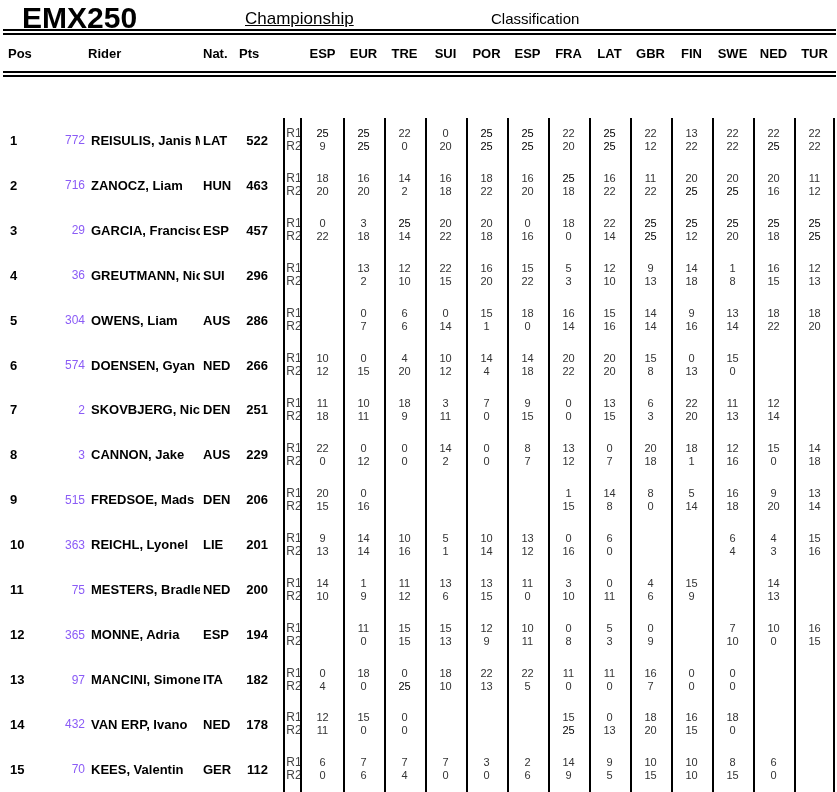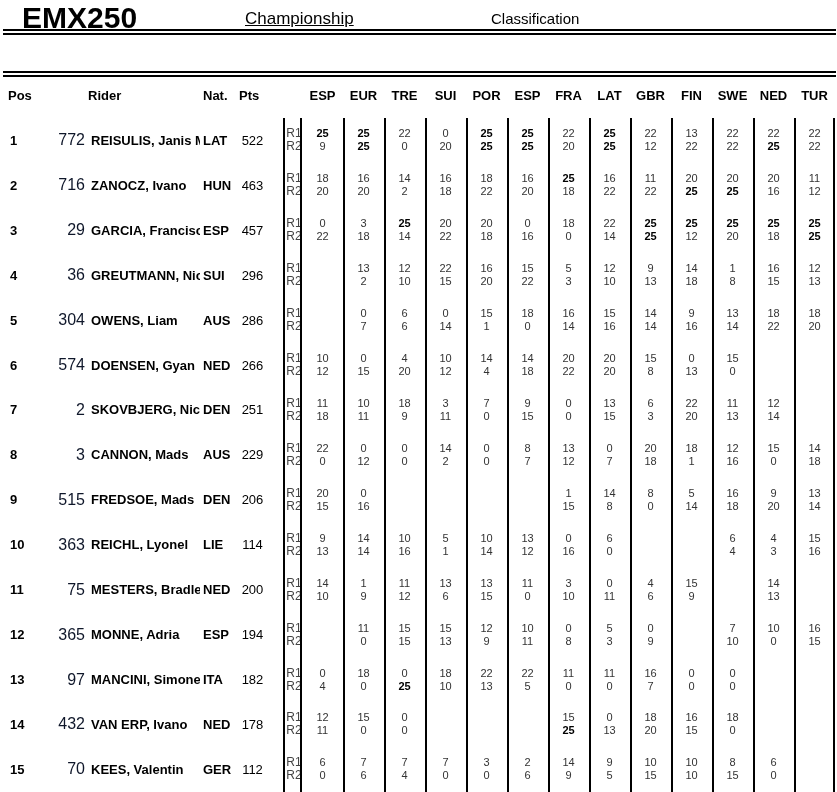--- a/index.html
+++ b/index.html
@@ -9,39 +9,39 @@
   .series-title{position:absolute;left:22px;top:1px;font-size:30px;font-weight:bold;letter-spacing:0;}
   .champ-title{position:absolute;left:245px;top:9px;font-size:17px;font-weight:normal;text-decoration:underline;}
   .class-title{position:absolute;left:491px;top:10px;font-size:15px;font-weight:normal;}
 
   .dbl-rule{position:absolute;left:3px;right:1px;height:2px;border-top:2px solid #000;border-bottom:2px solid #000;}
   .rule-top{top:29px;}
   .rule-head{top:71px;}
 
   .grid{display:grid;grid-template-columns:48px 37px 115px 37px 35px 13px 17px repeat(13,41px);}
 
-  .header-grid{position:absolute;left:0;top:46px;width:703px;font-size:13px;font-weight:bold;margin-top:42px;}
+  .header-grid{position:absolute;left:0;top:46px;width:703px;font-size:13px;font-weight:bold;}
   .hcell{white-space:nowrap;}
   .hcell.pos{padding-left:8px;}
   .hcell.rider{padding-left:3px;}
   .hcell.nat{padding-left:3px;}
   .hcell.pts{padding-left:2px;}
   .hcell.race{text-align:center;}
 
   .body{position:absolute;left:0;top:118px;width:837px;height:674px;}
   .row{height:44.93px;align-items:center;}
   .c{white-space:nowrap;}
   .c.pos{padding-left:10px;font-size:13px;font-weight:bold;}
-  .c.num{text-align:right;font-size:16px;color:#0f172a;}
+  .c.num{text-align:right;font-size:12px;color:#8b5cf6;}
   .c.name{padding-left:6px;font-size:13px;font-weight:bold;overflow:hidden;}
   .c.nat{padding-left:3px;font-size:13px;font-weight:bold;}
-  .c.pts{text-align:center;padding-right:4px;font-size:13px;font-weight:normal;}
+  .c.pts{text-align:right;padding-right:4px;font-size:13px;font-weight:bold;}
   .c.lbl{font-size:12px;line-height:13px;color:#444;padding-left:1px;text-align:center;}
   .c.race{text-align:center;font-size:11px;line-height:13px;color:#333;}
-  .c.race .win{font-weight:bold;color:#000;}
+  .c.race .win{font-weight:normal;color:#000;}
 
   .vline{position:absolute;top:0;width:2px;height:674px;background:#000;}
 </style>
 </head>
 <body>
 
 <div class="sheet">
   <div class="series-title">EMX250</div>
   <div class="champ-title">Championship</div>
   <div class="class-title">Classification</div>
@@ -151,21 +151,21 @@
           <div class="win">25</div>
         </div>
         <div class="c race">
           <div>22</div>
           <div>22</div>
         </div>
       </div>
       <div class="row grid">
     <div class="c pos">2</div>
     <div class="c num">716</div>
-    <div class="c name">ZANOCZ, Ivano</div>
+    <div class="c name">ZANOCZ, Liam</div>
     <div class="c nat">HUN</div>
     <div class="c pts">463</div>
     <div class="c"></div>
     <div class="c lbl">
       <div>R1</div>
       <div>R2</div>
     </div>
   <div class="c race">
           <div>18</div>
           <div>20</div>
@@ -535,21 +535,21 @@
           <div>14</div>
         </div>
         <div class="c race">
           <div>&nbsp;</div>
           <div>&nbsp;</div>
         </div>
       </div>
       <div class="row grid">
     <div class="c pos">8</div>
     <div class="c num">3</div>
-    <div class="c name">CANNON, Mads</div>
+    <div class="c name">CANNON, Jake</div>
     <div class="c nat">AUS</div>
     <div class="c pts">229</div>
     <div class="c"></div>
     <div class="c lbl">
       <div>R1</div>
       <div>R2</div>
     </div>
   <div class="c race">
           <div>22</div>
           <div>0</div>
@@ -665,21 +665,21 @@
         <div class="c race">
           <div>13</div>
           <div>14</div>
         </div>
       </div>
       <div class="row grid">
     <div class="c pos">10</div>
     <div class="c num">363</div>
     <div class="c name">REICHL, Lyonel</div>
     <div class="c nat">LIE</div>
-    <div class="c pts">114</div>
+    <div class="c pts">201</div>
     <div class="c"></div>
     <div class="c lbl">
       <div>R1</div>
       <div>R2</div>
     </div>
   <div class="c race">
           <div>9</div>
           <div>13</div>
         </div>
         <div class="c race">

